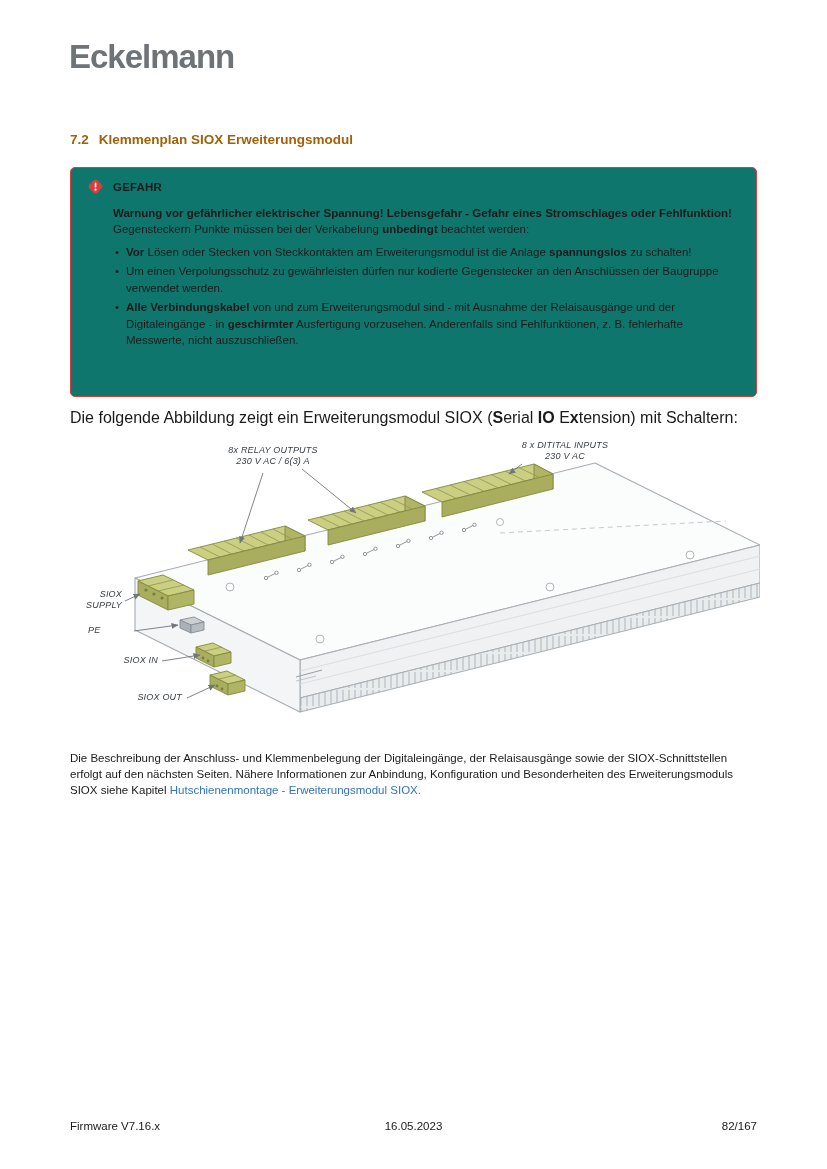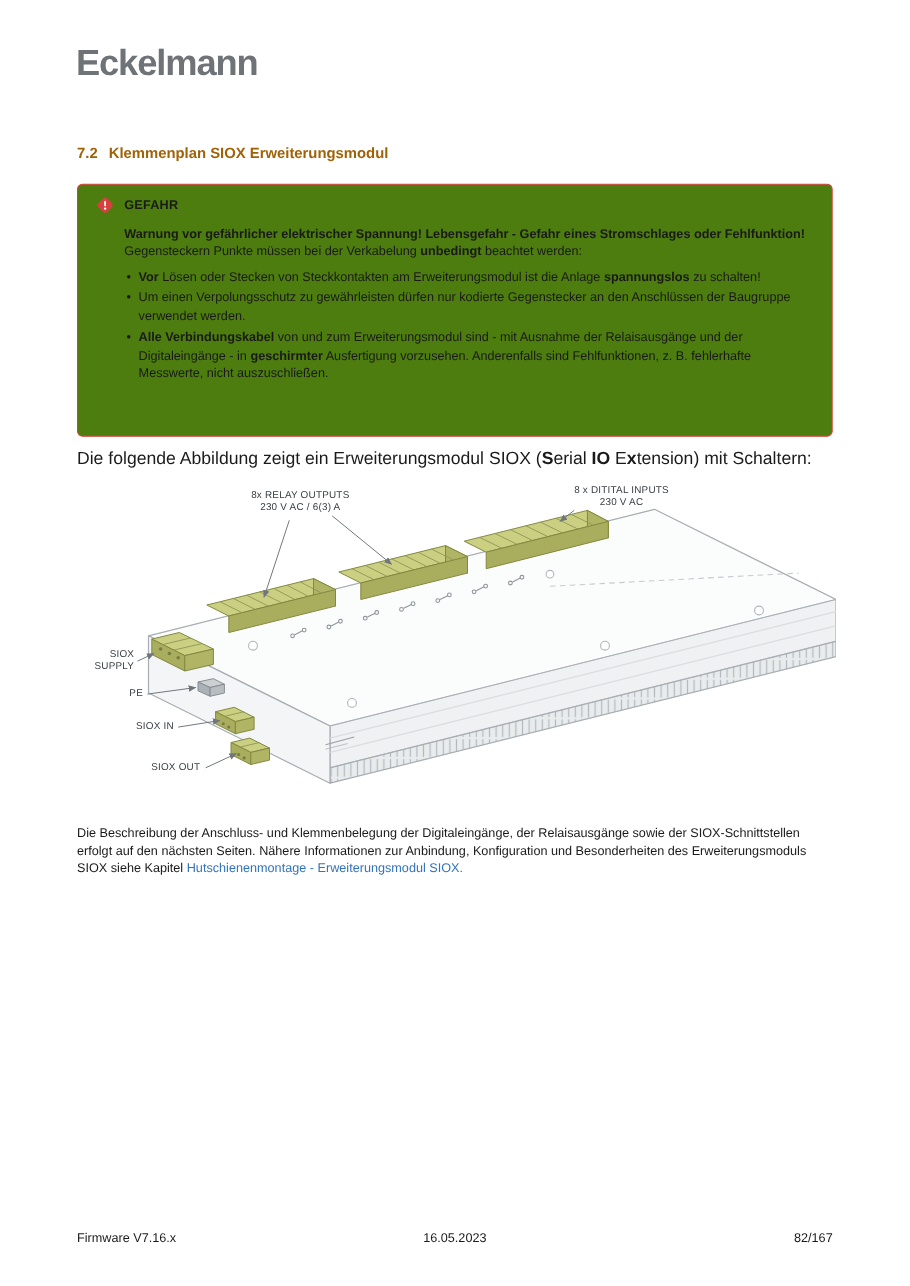--- a/index.html
+++ b/index.html
@@ -7,37 +7,37 @@
     position:relative;width:827px;height:1169px;background:#ffffff;
     font-family:"Liberation Sans",sans-serif;color:#1a1a1a;overflow:hidden;
   }
   b{font-weight:bold;}
   .logo{position:absolute;left:69px;top:38px;font-size:33px;font-weight:bold;
         color:var(--logo-gray,#6e7378);letter-spacing:-1px;}
   .heading{position:absolute;left:70px;top:132px;margin:0;font-size:13.5px;font-weight:bold;
         display:flex;gap:10px;color:#a16207;}
   
   .danger{position:absolute;left:70px;top:167px;width:687px;min-height:230px;box-sizing:border-box;
-        border:1.5px solid var(--danger-red,#d8403e);border-radius:5px;background:#4d7c0f;
+        border:1.5px solid var(--danger-red,#d8403e);border-radius:5px;background:#0f766e;
         padding:10px 14px 10px 42px;font-size:11.5px;line-height:16.5px;}
   .danger-icon{position:absolute;left:16px;top:10px;width:17px;height:17px;}
   .danger-title{font-weight:bold;margin:1px 0 9px 0;letter-spacing:.2px;}
   .danger-intro{margin:0 0 6px 0;}
   .danger-list{margin:0;padding:0;list-style:none;}
   .danger-list li{position:relative;padding-left:13px;margin-bottom:3px;}
   .danger-list li::before{content:"•";position:absolute;left:2px;top:0;}
   .fig-intro{position:absolute;left:70px;top:410px;width:690px;margin:0;font-size:16px;line-height:16px;}
   
-  .diagram{position:absolute;left:70px;top:437px;width:690px;height:310px;}
+  .diagram{position:absolute;left:70px;top:437px;width:690px;height:310px;font-style:italic;}
   .fig-svg{position:absolute;left:0;top:0;}
   .lbl{position:absolute;font-size:9px;line-height:11px;color:#3a4046;letter-spacing:.2px;}
   .lbl-relay{left:128px;top:8px;width:150px;text-align:center;}
   .lbl-digital{left:430px;top:3px;width:130px;text-align:center;}
   .lbl-supply{left:4px;top:152px;width:48px;text-align:right;}
-  .lbl-pe{left:18px;top:188px;width:42px;text-align:right;}
+  .lbl-pe{left:18px;top:188px;width:42px;}
   .lbl-in{left:14px;top:218px;width:74px;text-align:right;}
   .lbl-out{left:28px;top:255px;width:84px;text-align:right;}
   .closing{position:absolute;left:70px;top:750px;width:690px;margin:0;font-size:11.5px;line-height:16px;}
   .link{color:var(--link-blue,#3274bb);text-decoration:none;cursor:pointer;}
   .footer{position:absolute;left:70px;right:70px;top:1120px;display:flex;font-size:11.5px;}
   .f-left{flex:1;text-align:left;}
   .f-center{flex:1;text-align:center;}
   .f-right{flex:1;text-align:right;}
 </style>
 </head>

